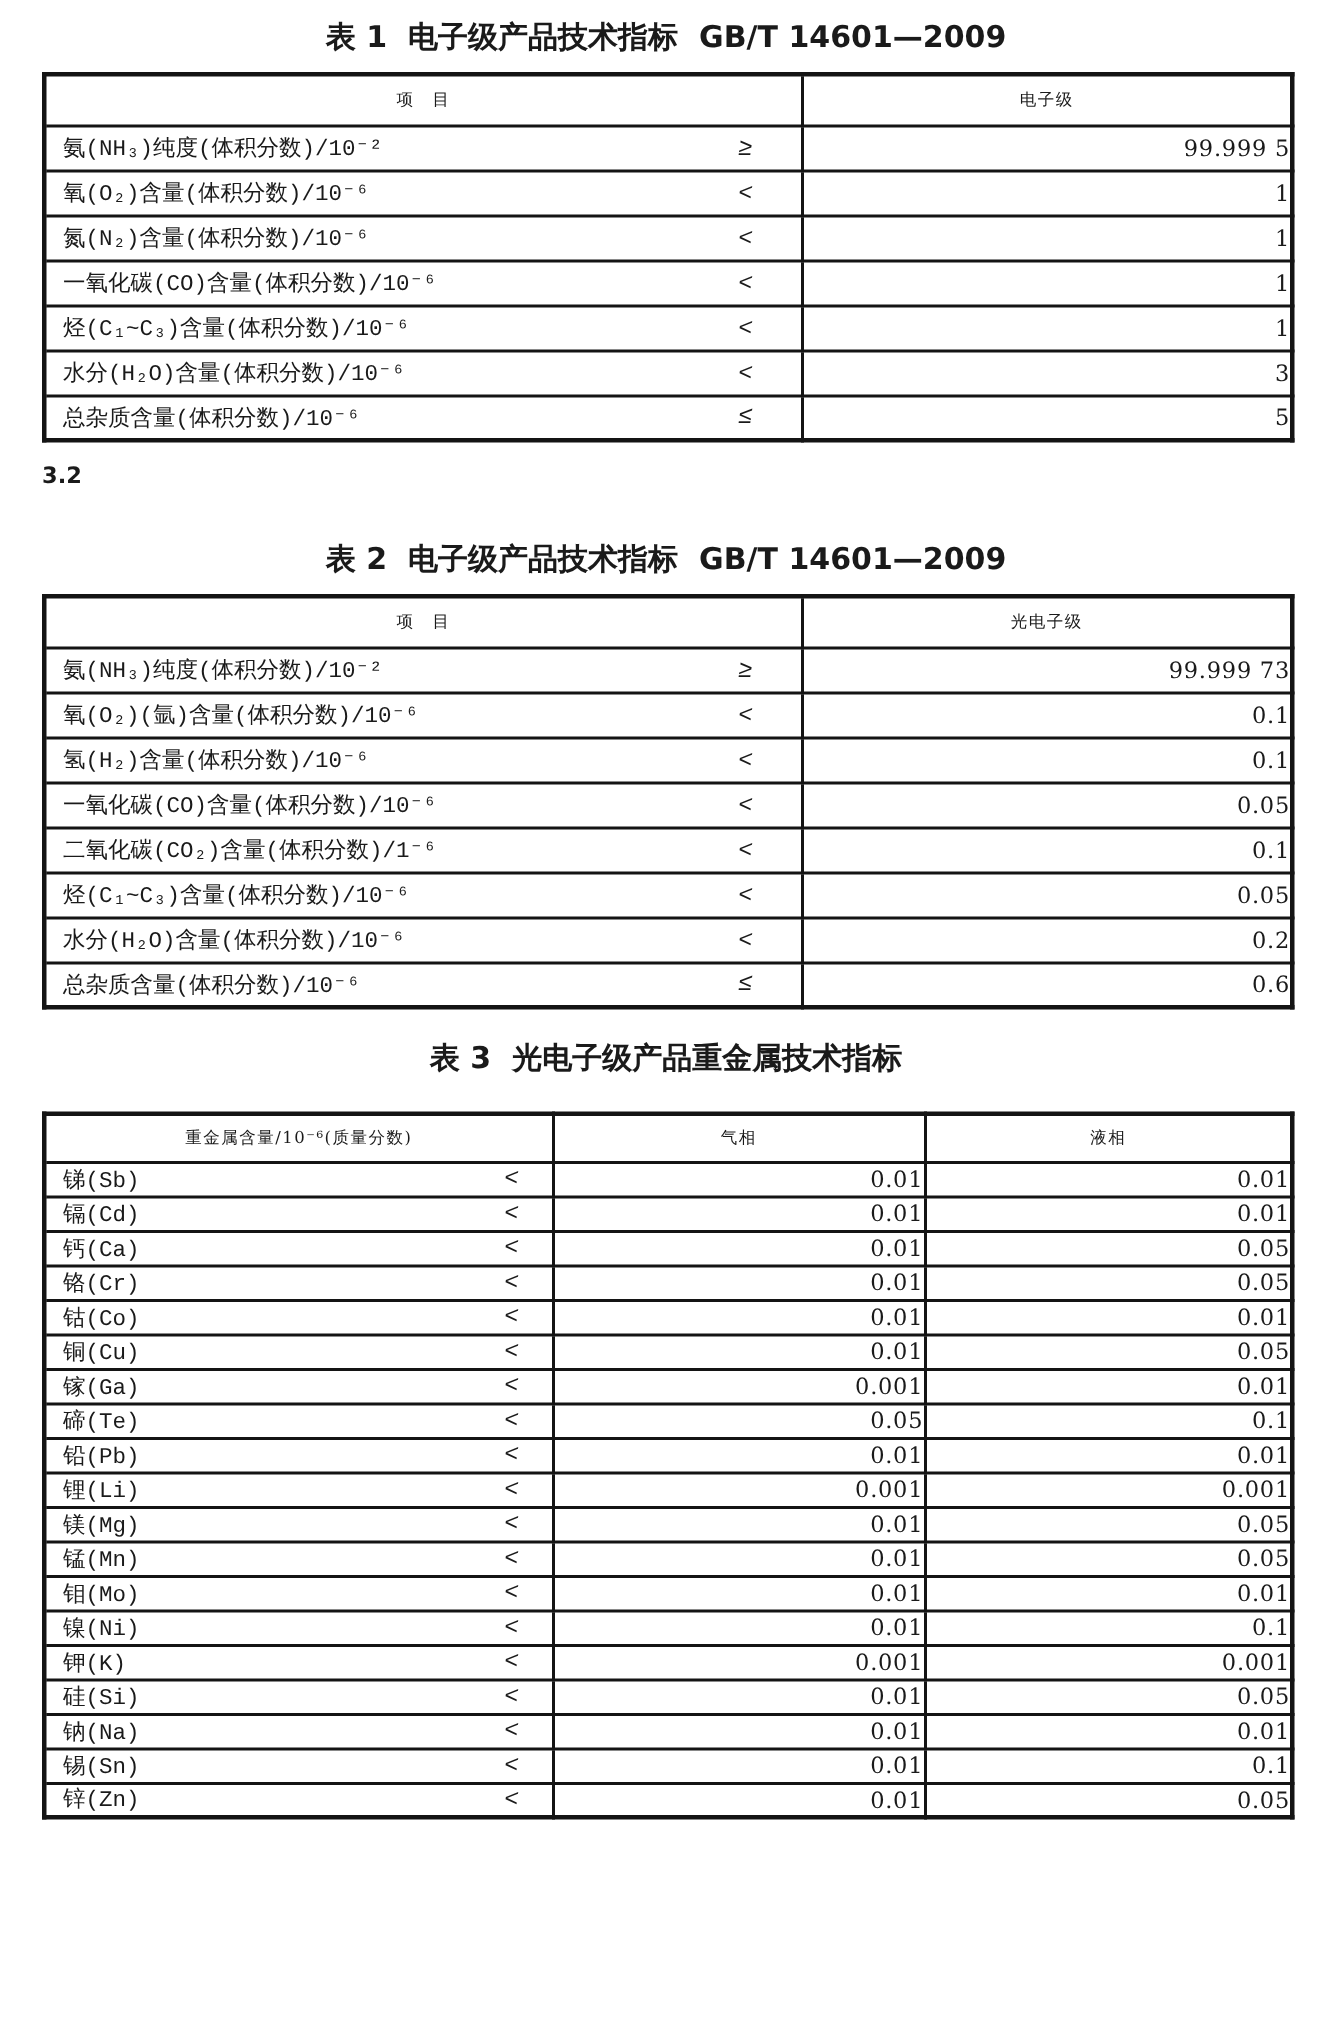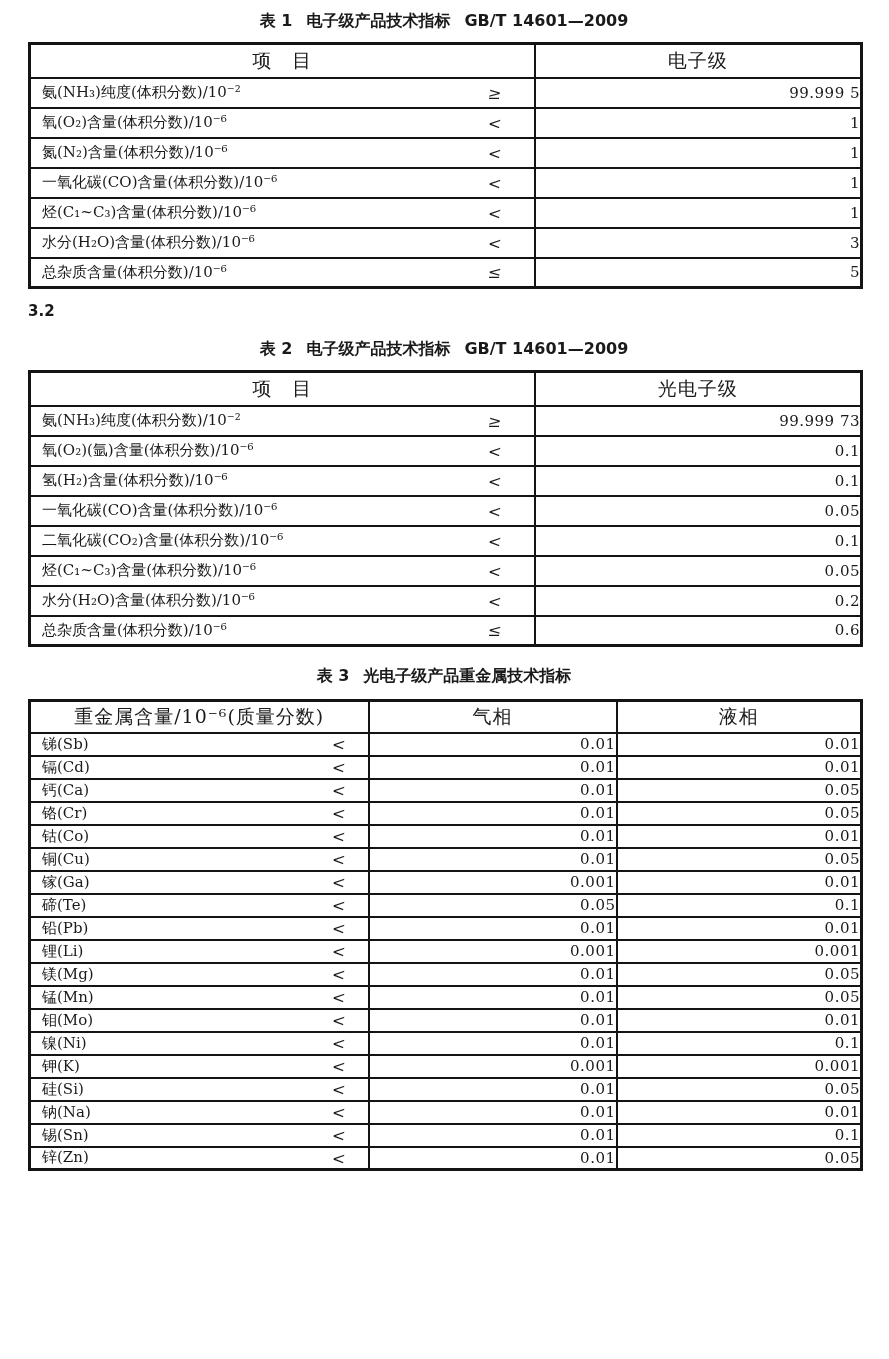--- a/index.html
+++ b/index.html
@@ -9,44 +9,44 @@
     color: #1a1a1a;
     font-family: "DejaVu Serif", "Liberation Serif", serif;
     overflow: hidden;
   }
   .page { padding: 6px 0 0 28px; }
 
   .ttl {
     width: 832px;
     display: flex; justify-content: center; align-items: baseline; gap: 14px;
     font-family: "DejaVu Sans", "Liberation Sans", sans-serif;
-    font-weight: 700; font-size: 16px;
+    font-weight: 700; font-size: 20px;
     margin: 5px 0 10px;
     white-space: nowrap;
   }
-  .ttl.t2 { margin-top: 19px; }
-  .ttl.t3 { margin-top: 19px; margin-bottom: 12px; }
+  .ttl.t2 { margin-top: 33px; }
+  .ttl.t3 { margin-top: 19px; margin-bottom: 22px; }
 
   table {
     border-collapse: collapse; table-layout: fixed;
     width: 832px;
     border: 3px solid #141414;
   }
   th, td {
     border: 2px solid #141414;
     font-weight: 400;
     overflow: hidden; white-space: nowrap;
   }
-  th { height: 34px; font-size: 19px; text-align: center; letter-spacing: 1px; }
+  th { height: 34px; font-size: 11px; text-align: center; letter-spacing: 1px; }
   td { height: 30px; font-size: 15px; }
   .spec12 td { height: 30px; }
   .spec3 th { height: 32px; }
   .spec3 td { height: 23px; }
 
-  .ci { position: relative; text-align: left; padding-left: 11px; }
+  .ci { position: relative; text-align: left; padding-left: 11px; font-family: Liberation Mono, monospace; }
   .op {
     position: absolute; right: 32px; top: 50%;
     transform: translateY(-50%) skewX(-8deg);
     font-size: 16px;
   }
   .spec3 .op { right: 22px; }
   .cv { text-align: right; letter-spacing: 0.5px; }
 
   .note {
     width: 832px;
@@ -143,21 +143,21 @@
       </tr>
       <tr>
         <td class="ci"><span>氢(H₂)含量(体积分数)/10⁻⁶</span><span class="op">&lt;</span></td>
         <td class="cv">0.1</td>
       </tr>
       <tr>
         <td class="ci"><span>一氧化碳(CO)含量(体积分数)/10⁻⁶</span><span class="op">&lt;</span></td>
         <td class="cv">0.05</td>
       </tr>
       <tr>
-        <td class="ci"><span>二氧化碳(CO₂)含量(体积分数)/10⁻⁶</span><span class="op">&lt;</span></td>
+        <td class="ci"><span>二氧化碳(CO₂)含量(体积分数)/1⁻⁶</span><span class="op">&lt;</span></td>
         <td class="cv">0.1</td>
       </tr>
       <tr>
         <td class="ci"><span>烃(C₁~C₃)含量(体积分数)/10⁻⁶</span><span class="op">&lt;</span></td>
         <td class="cv">0.05</td>
       </tr>
       <tr>
         <td class="ci"><span>水分(H₂O)含量(体积分数)/10⁻⁶</span><span class="op">&lt;</span></td>
         <td class="cv">0.2</td>
       </tr>

